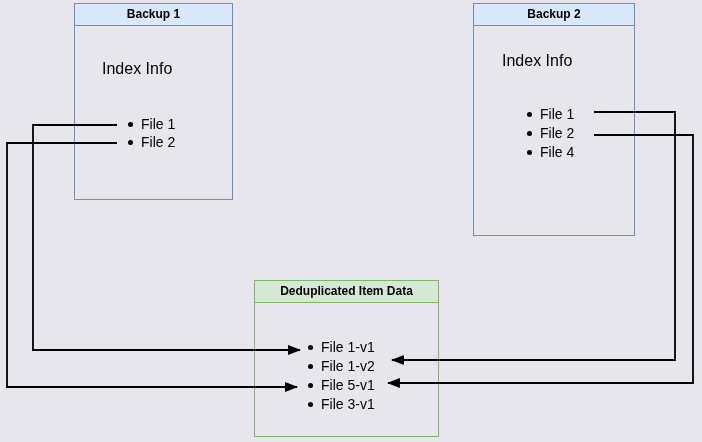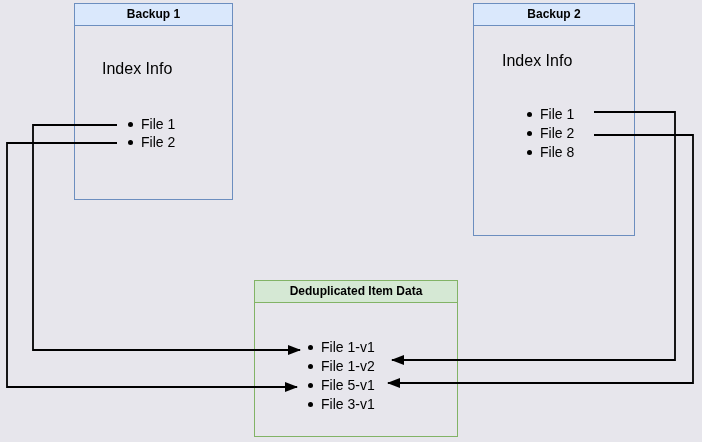--- a/index.html
+++ b/index.html
@@ -48,21 +48,21 @@
     content:"";position:absolute;left:1px;top:7px;
     width:5px;height:5px;border-radius:50%;background:var(--text);
   }
   
   #backup1{left:74px;top:3px;width:159px;height:197px;}
   #backup1 .index-label{left:27px;top:34px;}
   #backup1 .file-list{left:52px;top:89px;line-height:18px;}
   #backup2{left:473px;top:3px;width:162px;height:233px;}
   #backup2 .index-label{left:28px;top:26px;}
   #backup2 .file-list{left:52px;top:79px;line-height:19px;}
-  #dedup{left:254px;top:280px;width:204px;height:157px;}
+  #dedup{left:254px;top:280px;width:185px;height:157px;}
   #dedup .file-list{left:52px;top:35px;line-height:19px;text-align:center;}
   svg.arrows{
     position:absolute;left:0;top:0;
     width:702px;height:442px;
     pointer-events:none;
   }
   svg.arrows polyline{fill:none;stroke:var(--line);stroke-width:1.8px;}
   svg.arrows path{fill:var(--line);}
 </style>
 </head>
@@ -81,21 +81,21 @@
     </div>
   </div>
 
   <div class="box blue" id="backup2">
     <div class="box-header">Backup 2</div>
     <div class="box-body">
       <div class="index-label">Index Info</div>
       <ul class="file-list">
         <li>File 1</li>
         <li>File 2</li>
-        <li>File 8</li>
+        <li>File 4</li>
       </ul>
     </div>
   </div>
 
   <div class="box green" id="dedup">
     <div class="box-header">Deduplicated Item Data</div>
     <div class="box-body">
       <ul class="file-list">
         <li>File 1-v1</li>
         <li>File 1-v2</li>

